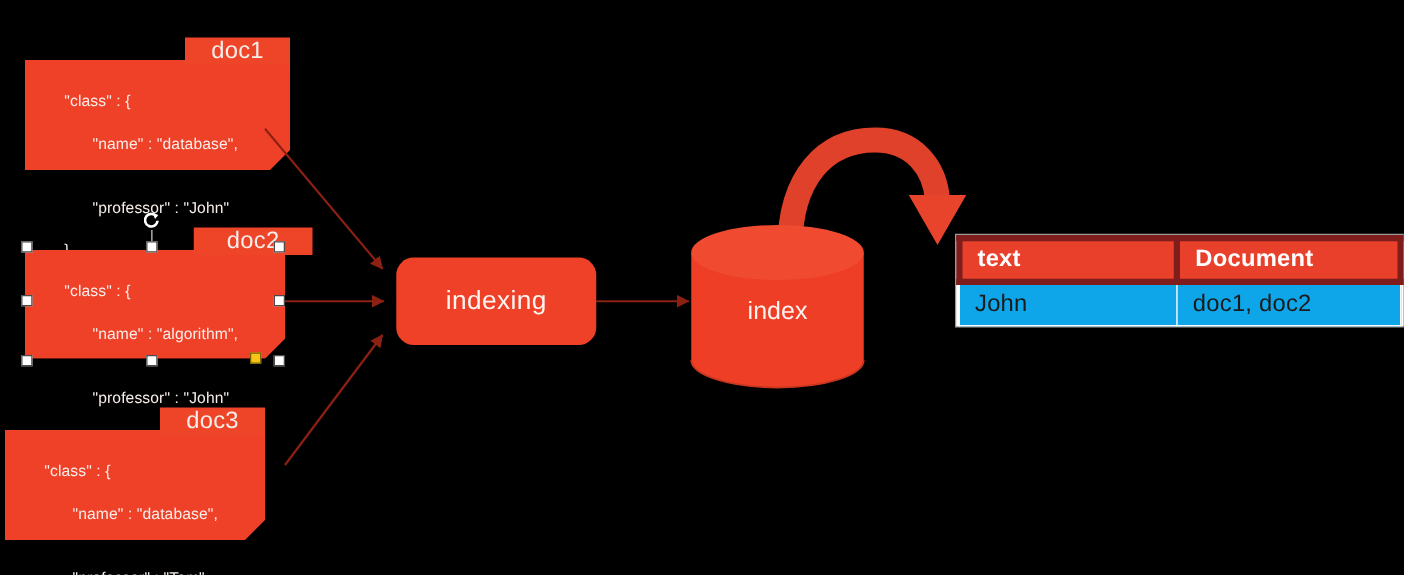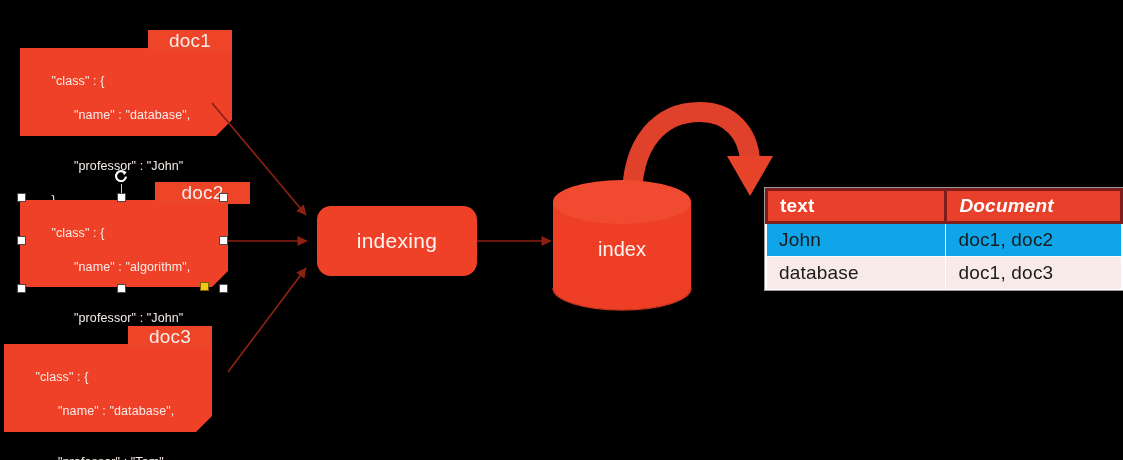--- a/index.html
+++ b/index.html
@@ -79,33 +79,33 @@
     position:absolute;
     border-collapse:collapse;
     background:#ffffff;
     z-index:6;
     box-shadow:0 0 0 1px #9a9a9a;
   }
   #index-table th{
     background:#E8402A;color:#ffffff;
     font-size:19px;font-weight:bold;
     text-align:left;padding:4px 12px;
-    border:3px solid #7f1d1d;
+    border:5px solid #7f1d1d;
     letter-spacing:.2px;
   }
   #index-table td{
     font-size:19px;color:#1b1b1b;font-weight:normal;
     text-align:left;padding:5px 12px;
     border:1px solid #ffffff;
     letter-spacing:.2px;
   }
   #index-table tr.row-a td{background:#0ea5e9;}
   #index-table tr.row-b td{background:#F8EAE7;}
   .col-text{width:175px;}
-  .col-doc{width:165px;font-style:italic;}
+  .col-doc{width:165px;}
 </style>
 </head>
 <body>
 
 <div id="canvas">
 
   <svg class="layer" id="arrow-layer" viewBox="0 0 1123 460">
     <defs>
       <marker id="ahead" markerWidth="7" markerHeight="7" refX="5.6" refY="3" orient="auto" markerUnits="strokeWidth">
         <path d="M0,0 L6,3 L0,6 z" fill="#8C2113"></path>
@@ -200,20 +200,16 @@
       <tr>
         <th class="col-text">text</th>
         <th class="col-doc">Document</th>
       </tr>
     </thead>
     <tbody>
       <tr class="row-a">
         <td>John</td>
         <td>doc1, doc2</td>
       </tr>
-      <tr class="row-b">
-        <td>database</td>
-        <td>doc1, doc3</td>
-      </tr>
     </tbody>
   </table>
 
 </div>
 
 </body></html>

